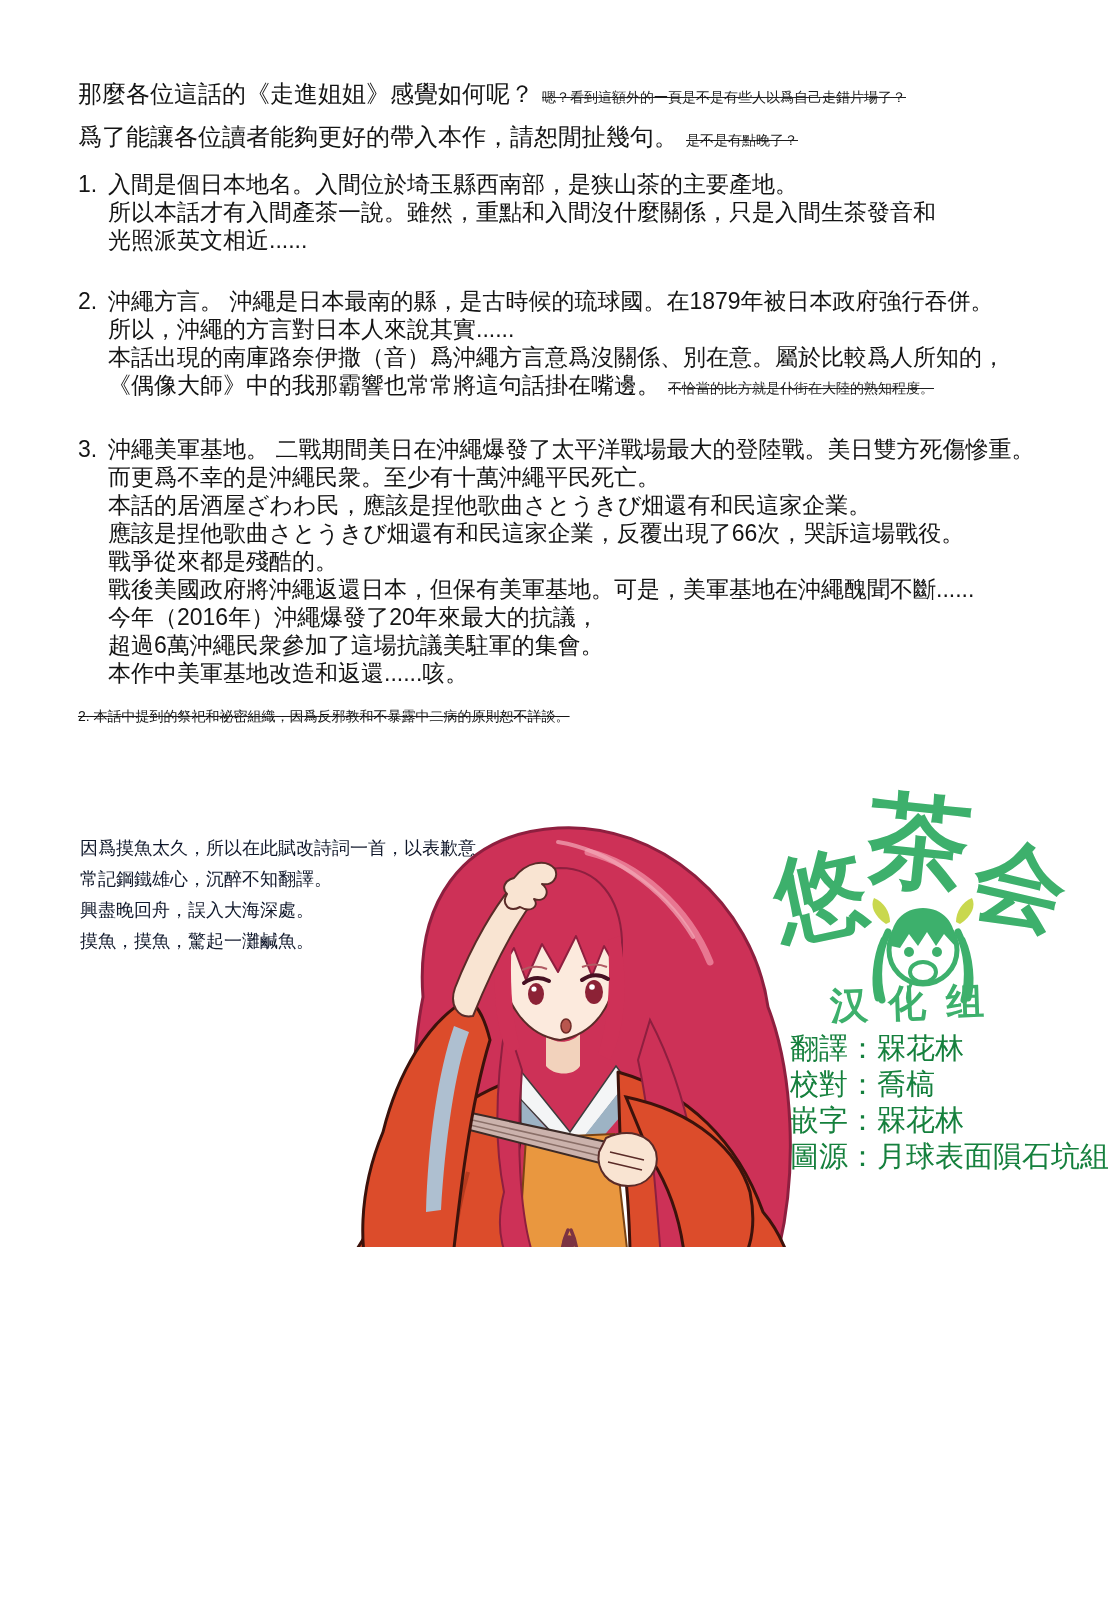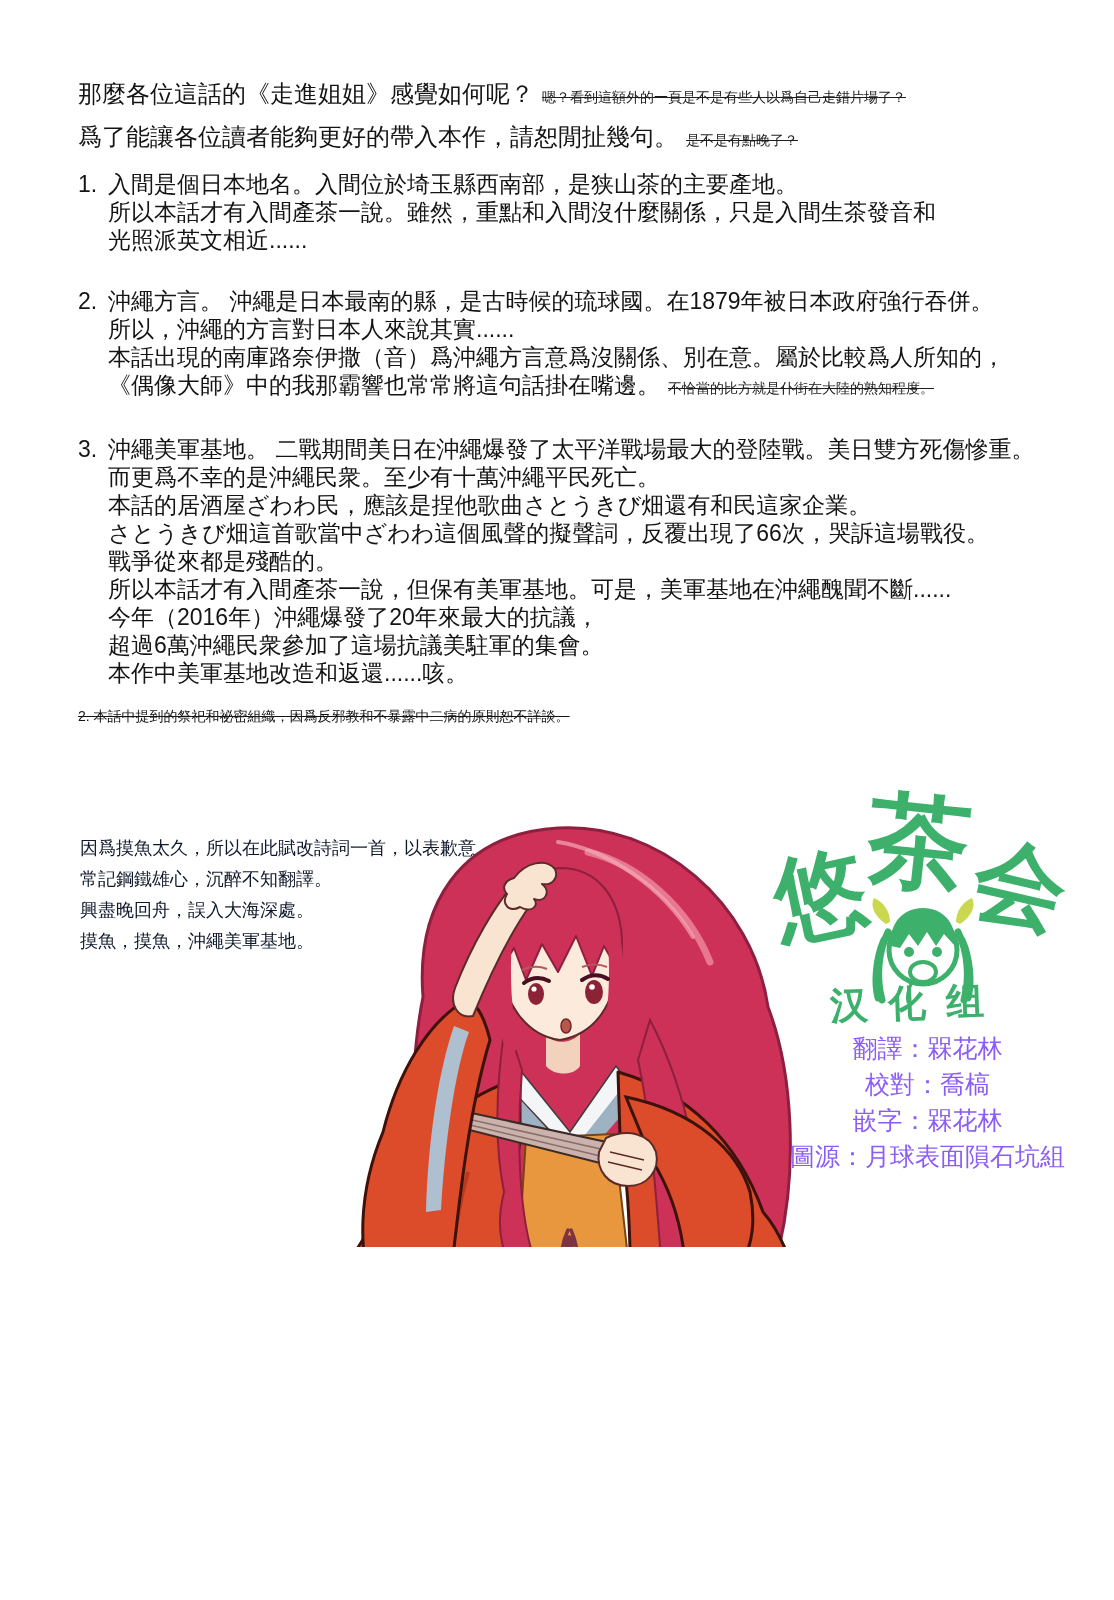--- a/index.html
+++ b/index.html
@@ -32,21 +32,21 @@
   }
   .logo .ch0{left:2px;top:52px;font-size:92px;transform:rotate(-12deg);}
   .logo .ch1{left:96px;top:-6px;font-size:102px;transform:rotate(6deg);}
   .logo .ch2{left:202px;top:42px;font-size:92px;transform:rotate(13deg);}
   .logo .sub{
     position:absolute;left:58px;top:196px;font-size:38px;font-weight:bold;
     letter-spacing:20px;color:#3db06c;transform:rotate(-2deg);white-space:nowrap;
   }
   .logo .mascot{position:absolute;left:92px;top:112px;}
   
-  .credits{position:absolute;left:790px;top:1030px;font-size:25px;line-height:36px;color:#8b5cf6;text-align:center;}
+  .credits{position:absolute;left:790px;top:1030px;font-size:29px;line-height:36px;color:#15803d;}
   .credits div{white-space:nowrap;}
   
   .illu{position:absolute;left:258px;top:812px;}
 </style>
 </head>
 <body>
 
 <div class="page">
 
   <div class="intro">
@@ -69,36 +69,36 @@
       <div class="nl">所以，沖繩的方言對日本人來說其實......</div>
       <div class="nl">本話出現的南庫路奈伊撒（音）爲沖繩方言意爲沒關係、別在意。屬於比較爲人所知的，</div>
       <div class="nl"><span>《偶像大師》中的我那霸響也常常將這句話掛在嘴邊。</span><s class="small-note">不恰當的比方就是仆街在大陸的熟知程度。</s></div>
     </div>
 
     <div class="note">
       <span class="num">3.</span>
       <div class="nl">沖繩美軍基地。 二戰期間美日在沖繩爆發了太平洋戰場最大的登陸戰。美日雙方死傷慘重。</div>
       <div class="nl">而更爲不幸的是沖繩民衆。至少有十萬沖繩平民死亡。</div>
       <div class="nl">本話的居酒屋ざわわ民，應該是捏他歌曲さとうきび畑還有和民這家企業。</div>
-      <div class="nl">さとうきび畑這首歌當中ざわわ這個風聲的擬聲詞，反覆出現了66次，哭訴這場戰役。</div>
+      <div class="nl">應該是捏他歌曲さとうきび畑還有和民這家企業，反覆出現了66次，哭訴這場戰役。</div>
       <div class="nl">戰爭從來都是殘酷的。</div>
-      <div class="nl">所以本話才有入間產茶一說，但保有美軍基地。可是，美軍基地在沖繩醜聞不斷......</div>
+      <div class="nl">戰後美國政府將沖繩返還日本，但保有美軍基地。可是，美軍基地在沖繩醜聞不斷......</div>
       <div class="nl">今年（2016年）沖繩爆發了20年來最大的抗議，</div>
       <div class="nl">超過6萬沖繩民衆參加了這場抗議美駐軍的集會。</div>
       <div class="nl">本作中美軍基地改造和返還......咳。</div>
     </div>
 
     <div class="note4">2. 本話中提到的祭祀和祕密組織，因爲反邪教和不暴露中二病的原則恕不詳談。</div>
   </div>
 
   <div class="poem">
     <div>因爲摸魚太久，所以在此賦改詩詞一首，以表歉意。</div>
     <div>常記鋼鐵雄心，沉醉不知翻譯。</div>
     <div>興盡晚回舟，誤入大海深處。</div>
-    <div>摸魚，摸魚，沖繩美軍基地。</div>
+    <div>摸魚，摸魚，驚起一灘鹹魚。</div>
   </div>
 
   <svg class="illu" width="600" height="788" viewBox="0 0 600 788">
 
     <path d="M300,16 C200,22 158,95 165,185 C148,270 158,360 148,430 C138,500 168,560 215,585
          C205,625 235,655 275,650 L300,600 C290,500 285,420 288,340
          L390,335 C395,430 398,520 380,600 L420,655 C480,665 520,620 515,560
          C545,545 548,480 520,440 C540,360 535,260 510,195 C495,90 400,10 300,16 Z" fill="#cd3157" stroke="#8e1f3f" stroke-width="3"></path>
     <path d="M330,40 C380,52 430,95 452,150" fill="none" stroke="#ef8aa0" stroke-width="7" stroke-linecap="round" opacity="0.8"></path>
     <path d="M300,30 C350,38 405,75 435,125" fill="none" stroke="#f4a9b8" stroke-width="4" stroke-linecap="round" opacity="0.7"></path>

